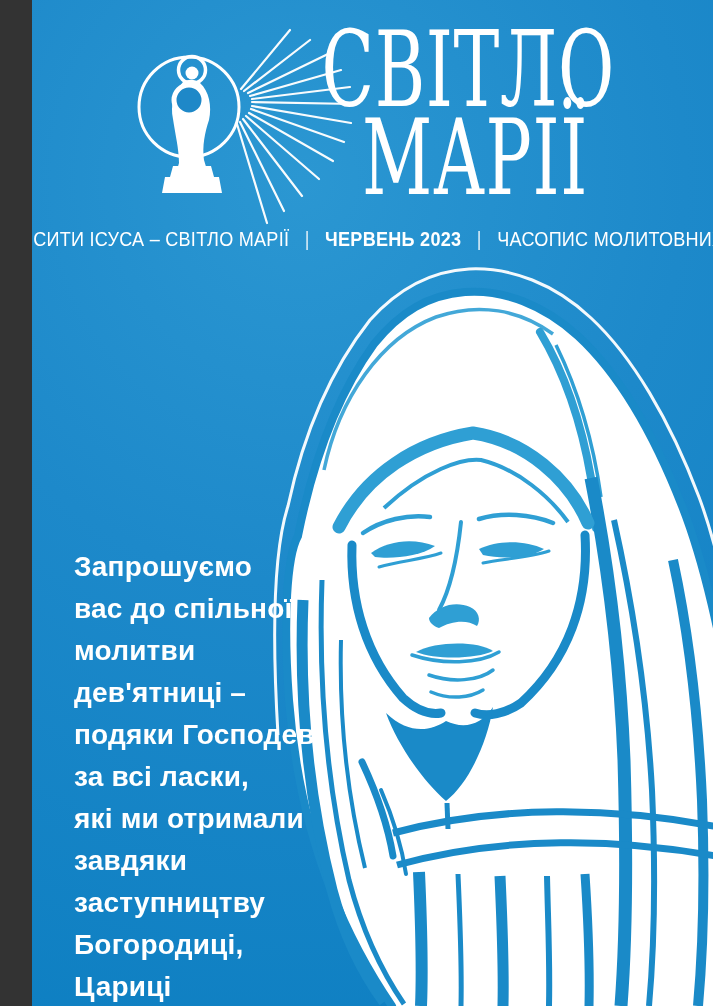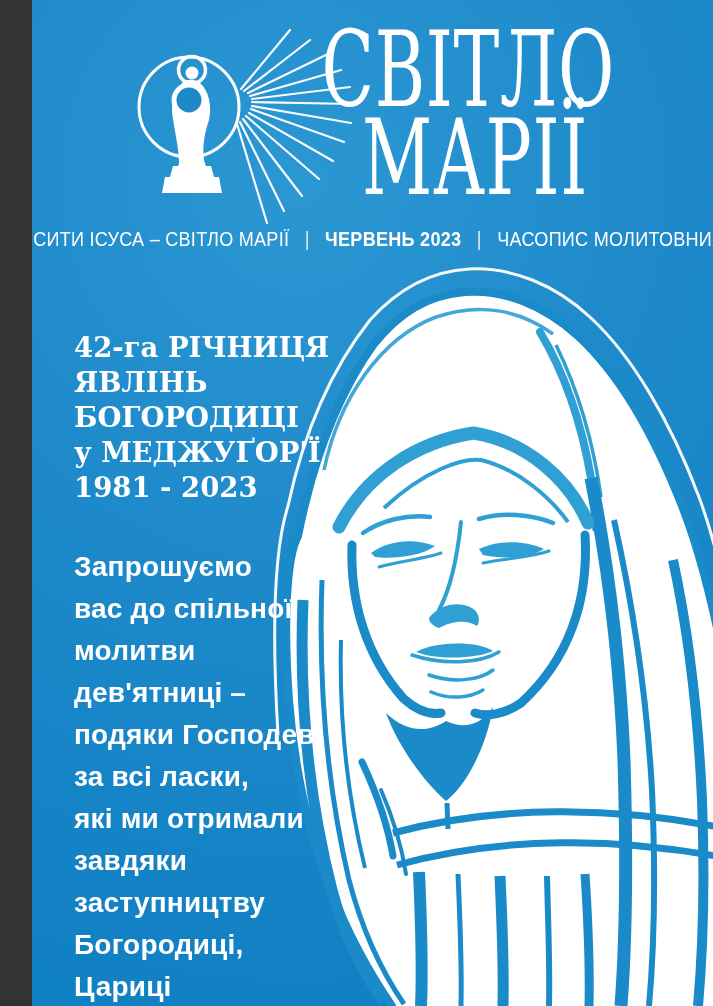--- a/index.html
+++ b/index.html
@@ -145,25 +145,20 @@
   </div>
 
   <div class="tagline">
     <span>ПРИНОСИТИ ІСУСА – СВІТЛО МАРІЇ</span>
     <span class="sep">|</span>
     <span class="issue">ЧЕРВЕНЬ 2023</span>
     <span class="sep">|</span>
     <span>ЧАСОПИС МОЛИТОВНИХ ГРУП СМ</span>
   </div>
 
-  <div class="feature-heading">42-га РІЧНИЦЯ
-ЯВЛІНЬ
-БОГОРОДИЦІ
-у МЕДЖУҐОР'Ї
-1981 - 2023</div>
 
   <div class="feature-body">Запрошуємо
 вас до спільної
 молитви
 дев'ятниці –
 подяки Господеві
 за всі ласки,
 які ми отримали
 завдяки
 заступництву

